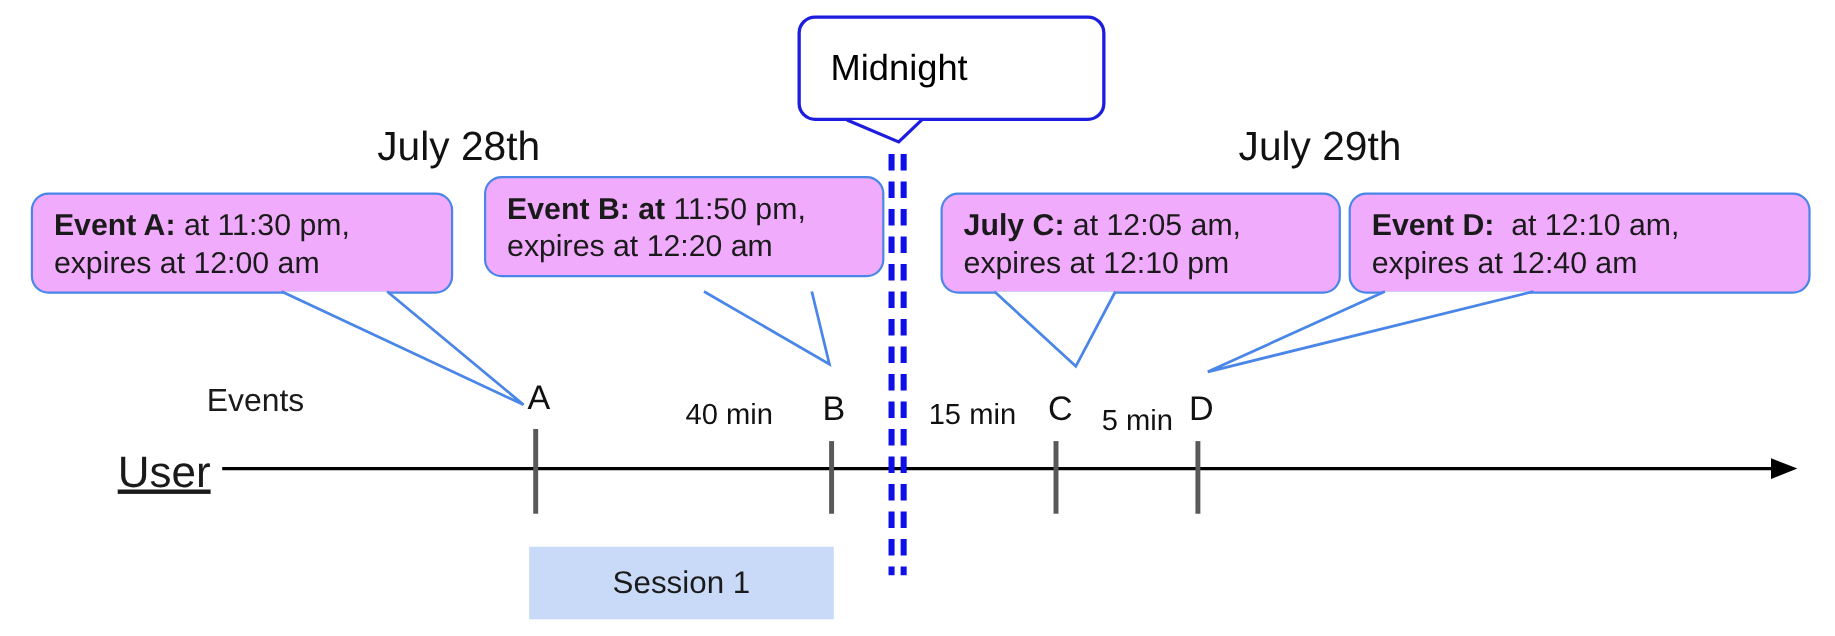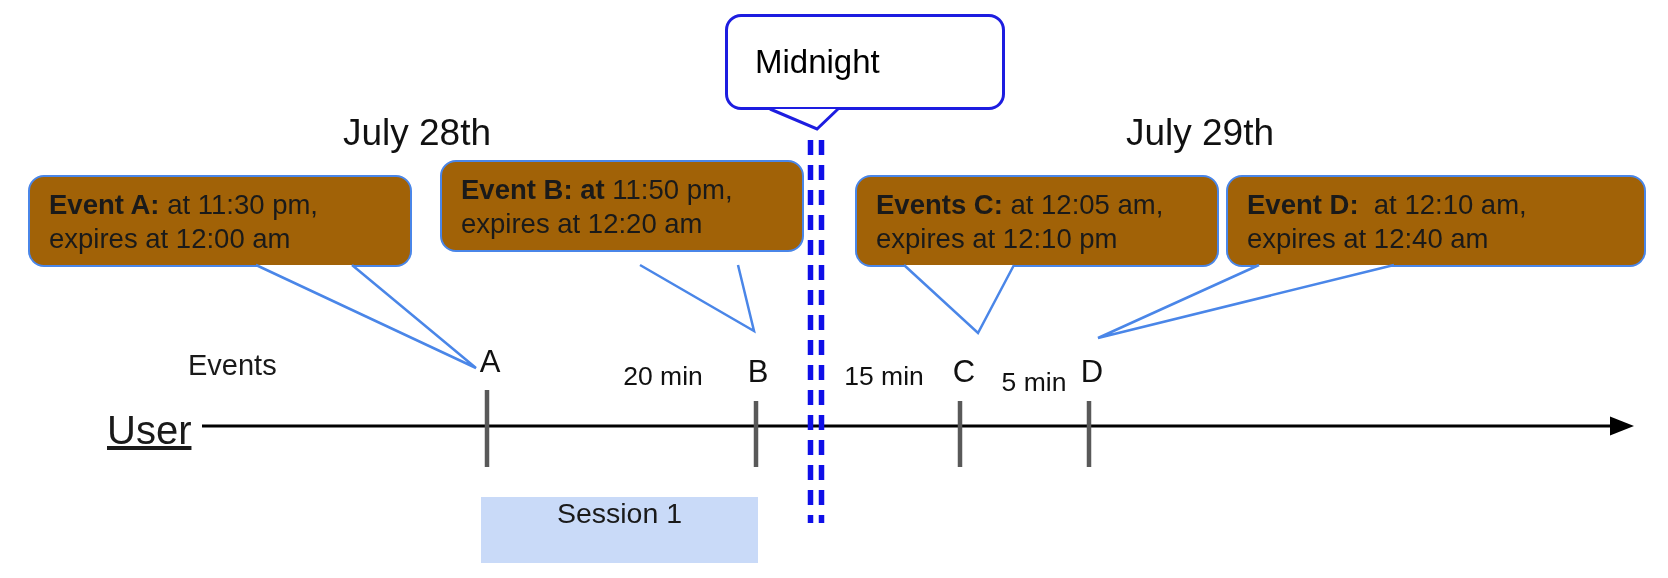--- a/index.html
+++ b/index.html
@@ -6,36 +6,36 @@
   #stage{
     position:relative;width:1668px;height:578px;background:#fff;overflow:hidden;
     font-family:"Liberation Sans","DejaVu Sans",sans-serif;color:#1a1a1a;
   }
   .abs{position:absolute;}
   svg#lines{position:absolute;left:0;top:0;z-index:3;pointer-events:none;}
   .date-label{
     font-size:37px;top:112px;width:300px;text-align:center;color:#111;z-index:2;
   }
   .bubble{
-    background:#a16207;border:2.5px solid #4a86e8;border-radius:16px;z-index:2;
+    background:#f0abfc;border:2.5px solid #4a86e8;border-radius:16px;z-index:2;
     box-sizing:border-box;padding:11px 16px 0 19px;font-size:27.5px;line-height:34px;
   }
   .bubble .b{font-weight:bold;}
   .pre{white-space:pre;}
   .midnight{
     background:#fff;border:3px solid #1d1de0;border-radius:16px;z-index:2;
     box-sizing:border-box;left:725px;top:14px;width:280px;height:96px;
     display:flex;align-items:center;padding-left:27px;font-size:33px;color:#000000;
   }
   .events-label{left:188px;top:349px;font-size:29px;z-index:2;}
   .user-label{left:107px;top:408px;font-size:40px;z-index:2;text-decoration:underline;}
   .tick-label{font-size:31px;width:60px;text-align:center;z-index:2;color:#111;}
   .interval-label{font-size:26.5px;width:120px;text-align:center;z-index:2;color:#111;}
   .session{
-    background:#c9daf8;z-index:2;display:flex;justify-content:center;
+    background:#c9daf8;z-index:2;display:flex;align-items:center;justify-content:center;
     font-size:28.5px;color:#1a1a1a;box-sizing:border-box;
   }
 </style>
 </head>
 <body>
 
 <div id="stage">
 
   <div class="abs date-label" style="left:267px;">July 28th</div>
   <div class="abs date-label" style="left:1050px;">July 29th</div>
@@ -48,38 +48,38 @@
     <div><span class="b">Event A:</span><span class="pre"> at 11:30 pm,</span></div>
     <div>expires at 12:00 am</div>
   </div>
 
   <div class="abs bubble" style="left:440px;top:160px;width:364px;height:92px;">
     <div><span class="b">Event B: at</span><span class="pre"> 11:50 pm,</span></div>
     <div>expires at 12:20 am</div>
   </div>
 
   <div class="abs bubble" style="left:855px;top:175px;width:364px;height:92px;">
-    <div><span class="b">Events C:</span><span class="pre"> at 12:05 am,</span></div>
+    <div><span class="b">July C:</span><span class="pre"> at 12:05 am,</span></div>
     <div>expires at 12:10 pm</div>
   </div>
 
   <div class="abs bubble" style="left:1226px;top:175px;width:420px;height:92px;">
     <div><span class="b">Event D:</span><span class="pre">  at 12:10 am,</span></div>
     <div>expires at 12:40 am</div>
   </div>
 
   <div class="abs events-label">Events</div>
   <div class="abs user-label">User</div>
 
   <div class="abs tick-label" style="left:460px;top:344px;">A</div>
   <div class="abs tick-label" style="left:728px;top:354px;">B</div>
   <div class="abs tick-label" style="left:934px;top:354px;">C</div>
   <div class="abs tick-label" style="left:1062px;top:354px;">D</div>
 
-  <div class="abs interval-label" style="left:603px;top:361px;">20 min</div>
+  <div class="abs interval-label" style="left:603px;top:361px;">40 min</div>
   <div class="abs interval-label" style="left:824px;top:361px;">15 min</div>
   <div class="abs interval-label" style="left:974px;top:367px;">5 min</div>
 
   <div class="abs session" style="left:481px;top:497px;width:277px;height:66px;">
     <span>Session 1</span>
   </div>
 
   <svg id="lines" width="1668" height="578" viewBox="0 0 1668 578">
 
     <line x1="202" y1="426" x2="1614" y2="426" stroke="#000" stroke-width="3"></line>

